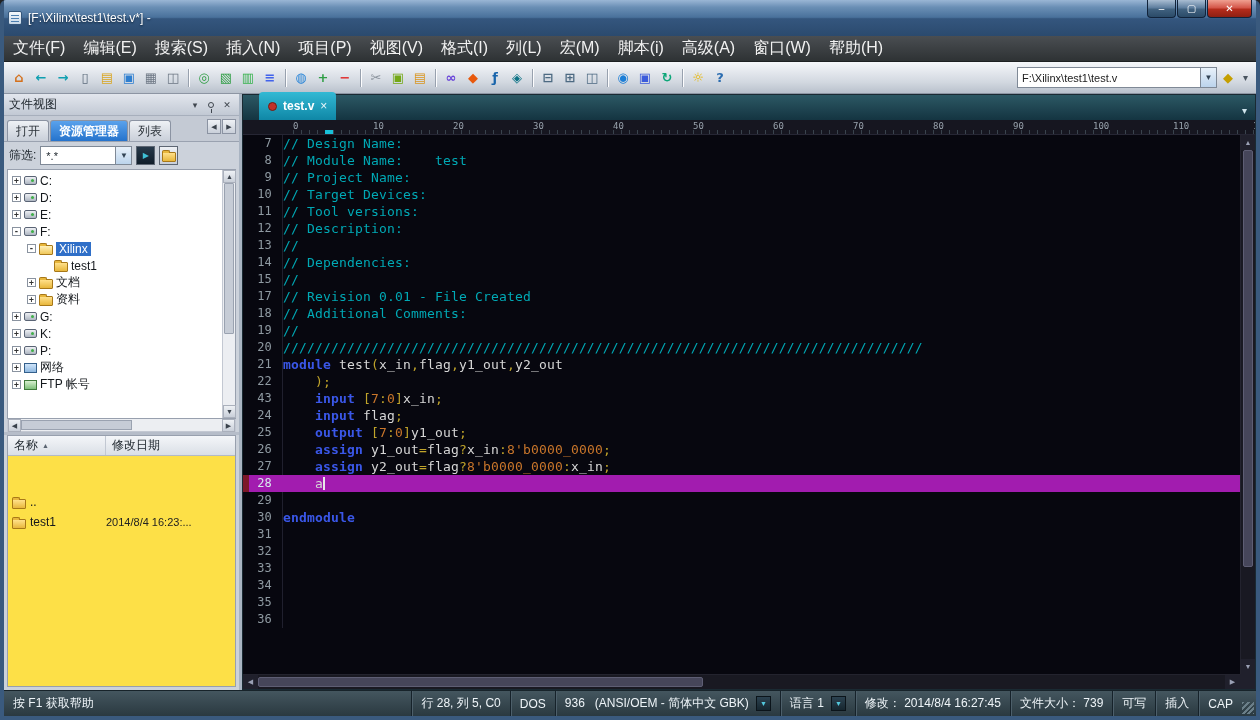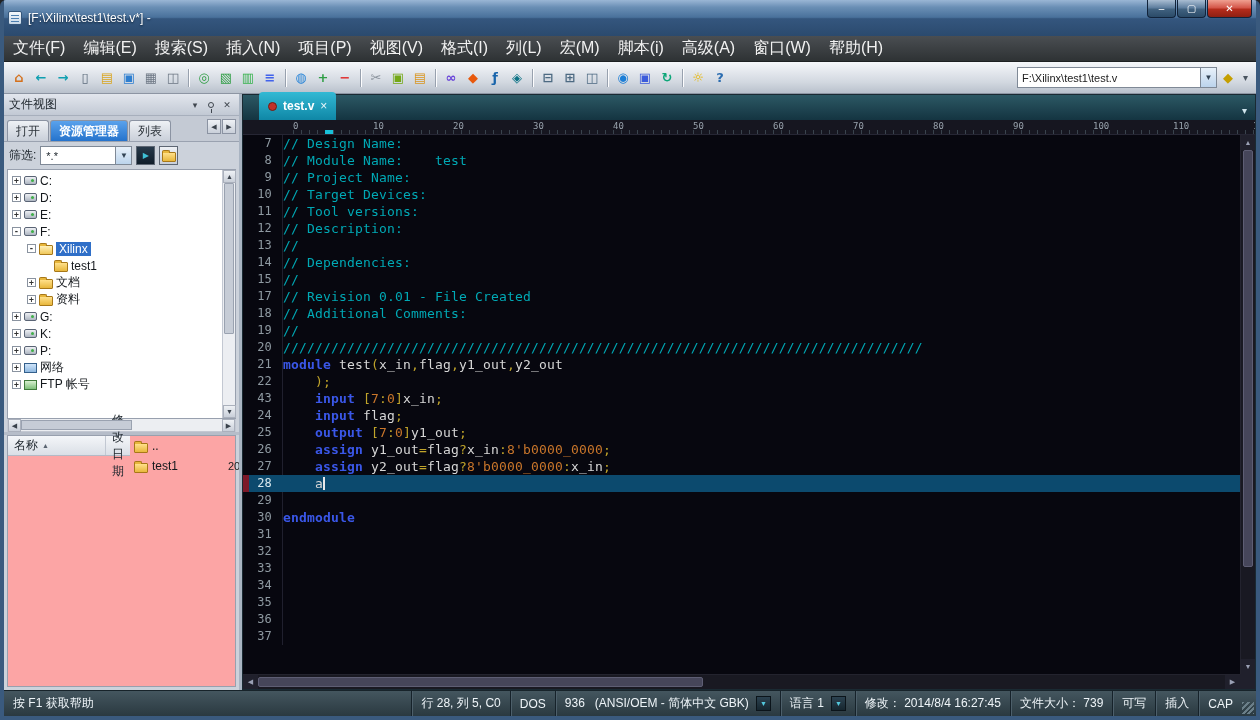--- a/index.html
+++ b/index.html
@@ -96,22 +96,22 @@
   .sb-vsb .sb-arrow, .sb-hsb .sb-arrow { width:13px; height:13px; border:1px solid #aab0bc; }
   .sb-vsb-track { flex:1; position:relative; }
   .sb-vsb-thumb { position:absolute; top:0; left:1px; right:1px; height:68%; background:#c6ccd6;
                   border:1px solid #9aa2b0; border-radius:1px; }
   .sb-hsb { height:13px; margin:0 3px; background:#eceef2; display:flex; border:1px solid #c3c8d2; border-top:none; }
   .sb-hsb-track { flex:1; position:relative; }
   .sb-hsb-thumb { position:absolute; left:0; top:1px; bottom:1px; width:55%; background:#c6ccd6;
                   border:1px solid #9aa2b0; }
   .panel-splitter { height:3px; background:#b6bdc9; }
 
-  .files { flex:1; display:flex; flex-direction:row; margin:0 3px 3px; border:1px solid #98a0ae;
-           background:#fca5a5; min-height:0; }
+  .files { flex:1; display:flex; flex-direction:column; margin:0 3px 3px; border:1px solid #98a0ae;
+           background:#fde047; min-height:0;gap:36px; }
   .files-header { height:20px; display:flex; background:linear-gradient(#f4f6f9,#dadfe6); border-bottom:1px solid #b3bac6;
            font-size:12px; color:#20282f; }
   .fh-cell { display:flex; align-items:center; padding:0 6px; border-right:1px solid #c2c8d2; gap:4px; }
   .fh-cell.name { width:98px; }
   .fh-cell.date { flex:1; border-right:none; }
   .sort-glyph { font-size:7px; color:#5a6470; }
   .file-row { height:20px; display:flex; align-items:center; font-size:12px; color:#14181c; }
   .fr-name { width:98px; display:flex; align-items:center; gap:4px; padding:0 4px; }
   .fr-date { flex:1; font-size:11px; color:#222; white-space:nowrap; overflow:hidden; }
 
@@ -133,21 +133,21 @@
            padding-left:50px; overflow:hidden; position:relative; font-family:"DejaVu Sans Mono",monospace; }
   .ruler-cell { flex:0 0 80px; width:80px; font-size:9px; color:#98a2ac; padding-top:1px;
            background-image:repeating-linear-gradient(to right,#39434d 0 1px,transparent 1px 8px);
            background-size:100% 4px; background-position:0 bottom; background-repeat:no-repeat; }
   .ruler-caret { position:absolute; left:82px; bottom:0; width:8px; height:4px; background:#18c0d8; }
 
   .edit-row { flex:1; display:flex; min-height:0; }
   .codepane { flex:1; overflow:hidden; font-family:"DejaVu Sans Mono",monospace; font-size:13px;
               letter-spacing:0.17px; }
   .code-line { display:flex; height:17px; line-height:17px; }
-  .code-line.cur { background:#0c4a6e; }
+  .code-line.cur { background:#a21caf; }
   .lmark { width:6px; flex:none; }
   .lmark.m { background:#7c1828; }
   .lnum { width:34px; flex:none; text-align:right; padding-right:10px; color:#8f9aa2; font-size:12px;
           border-right:1px solid #20202e; }
   .code-line.cur .lnum { color:#d8e8ee; border-right-color:transparent; }
   .lcode { white-space:pre; color:#d6d6d6; }
   .sc { color:#00a9b5; } .sk { color:#3a57e8; font-weight:bold; } .sp { color:#d6d6d6; }
   .so { color:#c0a42a; } .sn { color:#c9762b; }
   .caret { display:inline-block; width:2px; height:13px; background:#e8e8e8; vertical-align:-2px; }
 
@@ -580,25 +580,20 @@
               <div class="code-line">
                 <span class="lmark"></span>
                 <span class="lnum">35</span>
                 <span class="lcode"></span>
               </div>
               <div class="code-line">
                 <span class="lmark"></span>
                 <span class="lnum">36</span>
                 <span class="lcode"></span>
               </div>
-              <div class="code-line">
-                <span class="lmark"></span>
-                <span class="lnum">37</span>
-                <span class="lcode"></span>
-              </div>
             </div>
         </div>
         <div class="vsb">
           <span class="dk-arrow">▲</span>
           <span class="vsb-track">
               <span class="vsb-thumb"></span>
             </span>
           <span class="dk-arrow">▼</span>
         </div>
       </div>

